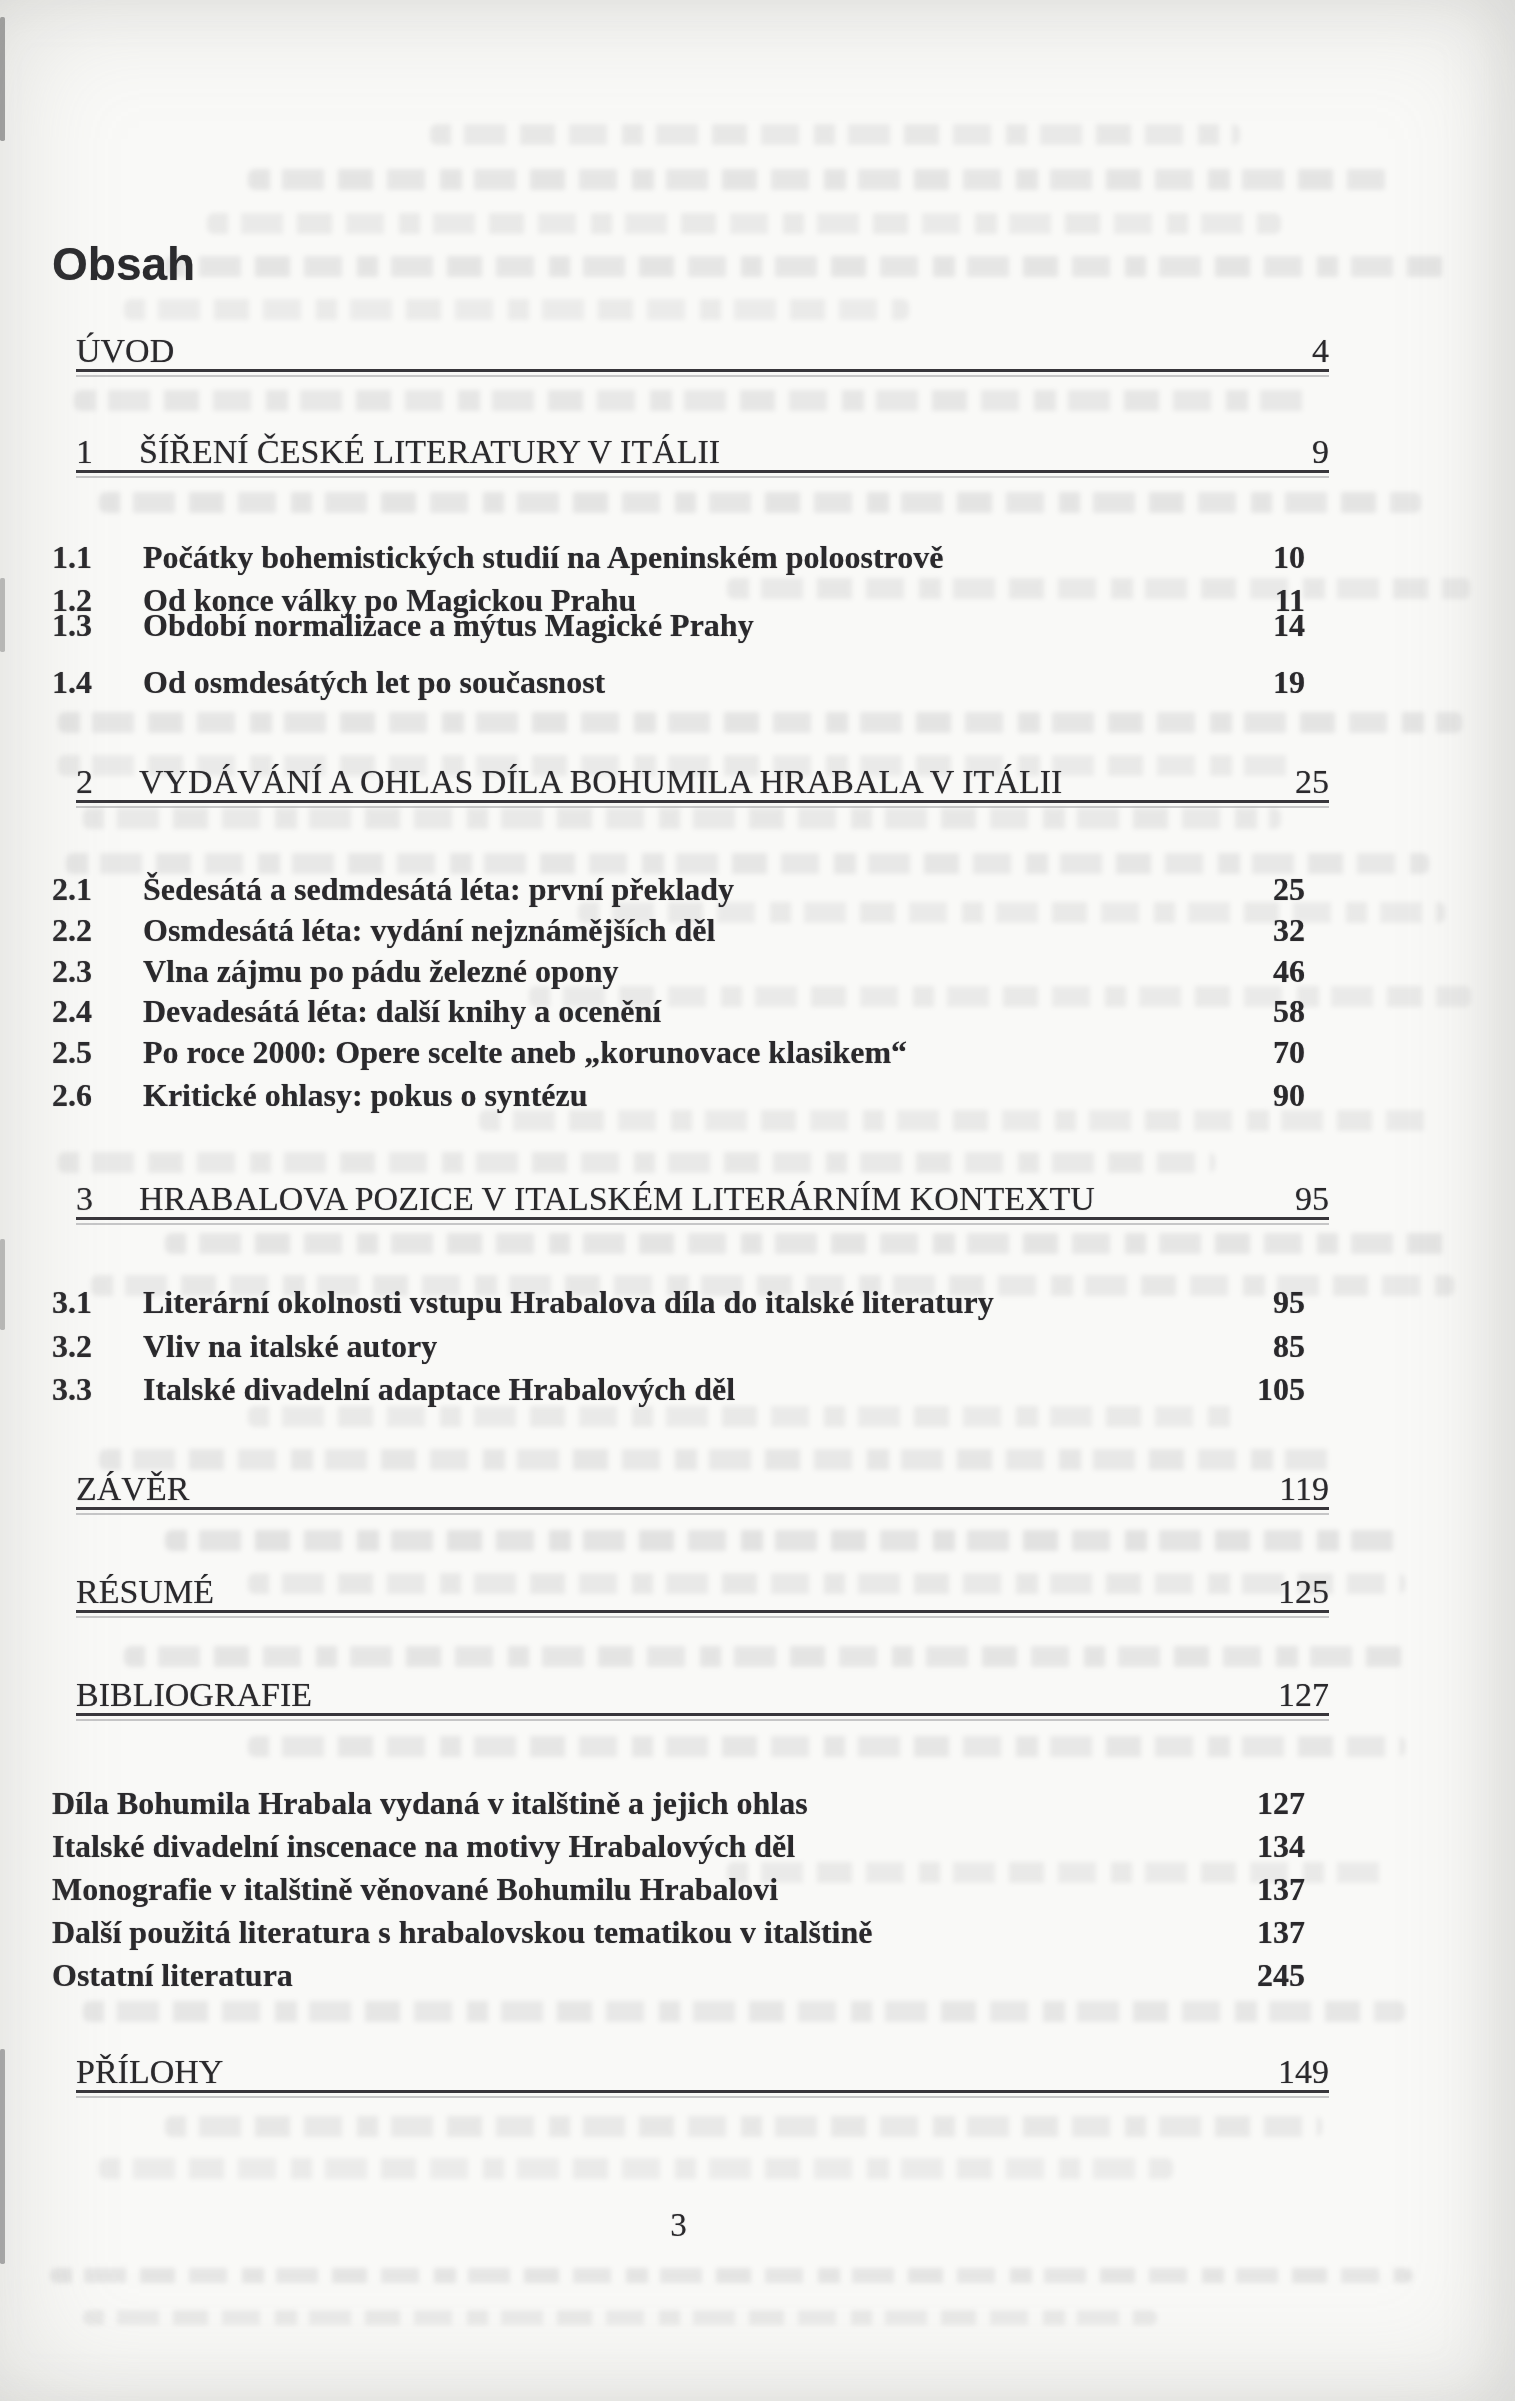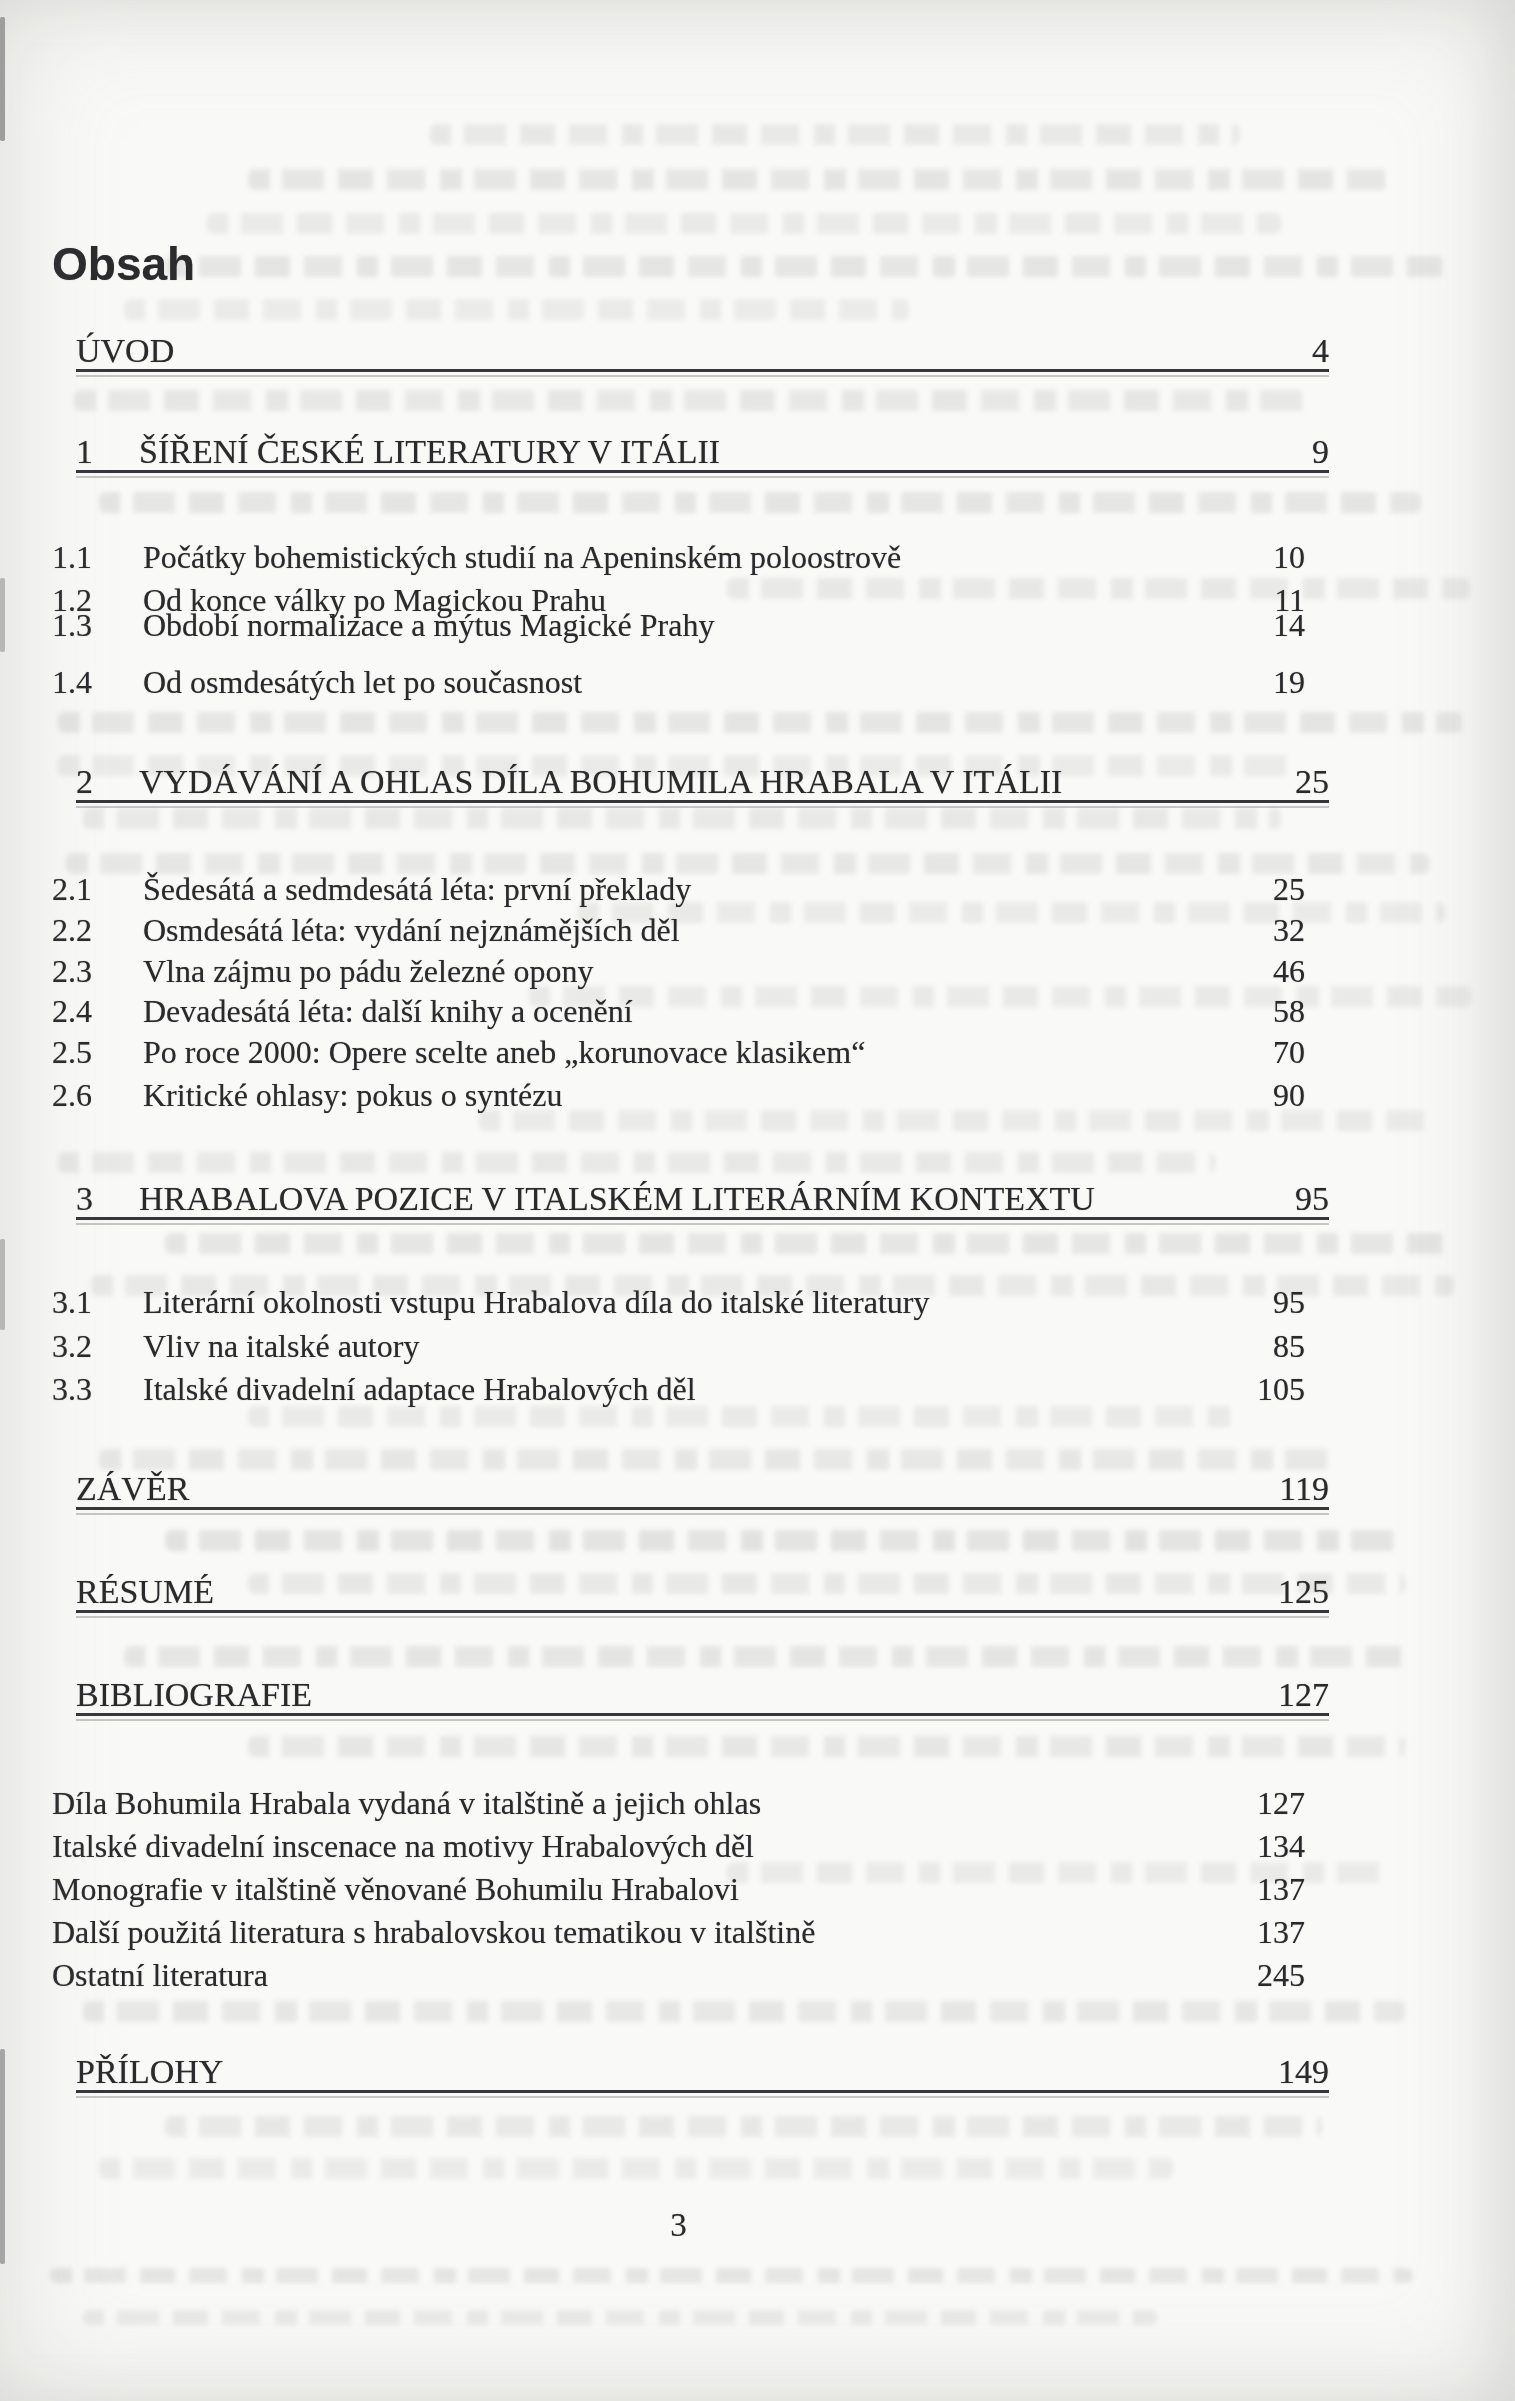--- a/index.html
+++ b/index.html
@@ -23,21 +23,21 @@
     font-weight:700;font-size:46px;line-height:1.1;
     color:#2b2b2e;
     text-shadow:0 0 0.8px rgba(40,40,45,.5);
   }
   .row{
     position:absolute;left:52px;width:1253px;
     display:flex;align-items:baseline;
     text-shadow:0 0 1px rgba(45,45,50,.5);
     white-space:nowrap;
   }
-  .entry{font-size:32px;line-height:1.2;}
+  .entry{font-size:32px;line-height:1.2;font-weight:bold;}
   .sec{font-size:34px;line-height:1.1;}
   .rule{border-bottom:3.3px solid #38363b;margin-left:24px;}
   .rule::after{ 
     content:"";position:absolute;left:0;right:0;bottom:-7.4px;height:1.7px;
     background:rgba(70,70,75,.28);
   }
   .num{flex:none;}
   .sub .num{width:91px;}
   .sec .num{width:63px;}
   .title{flex:1;overflow:hidden;}

